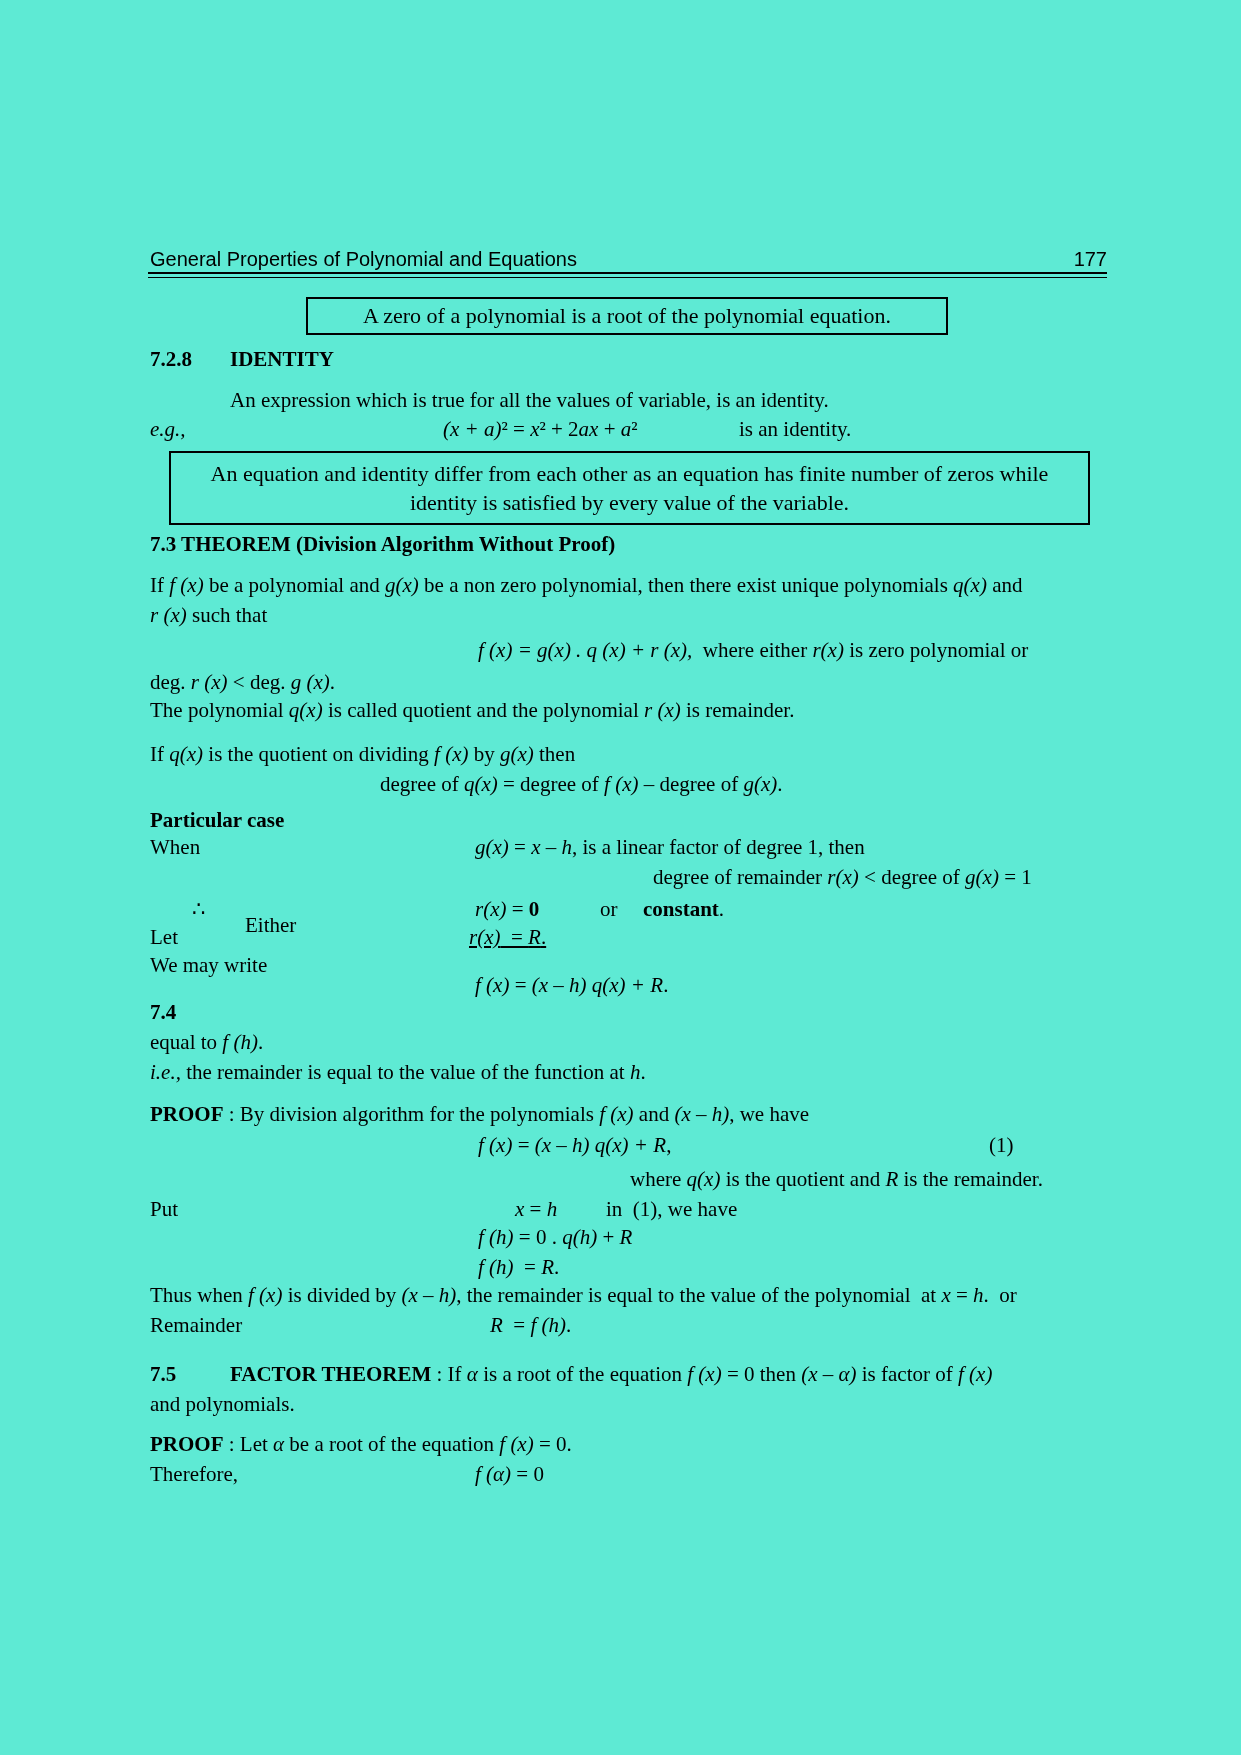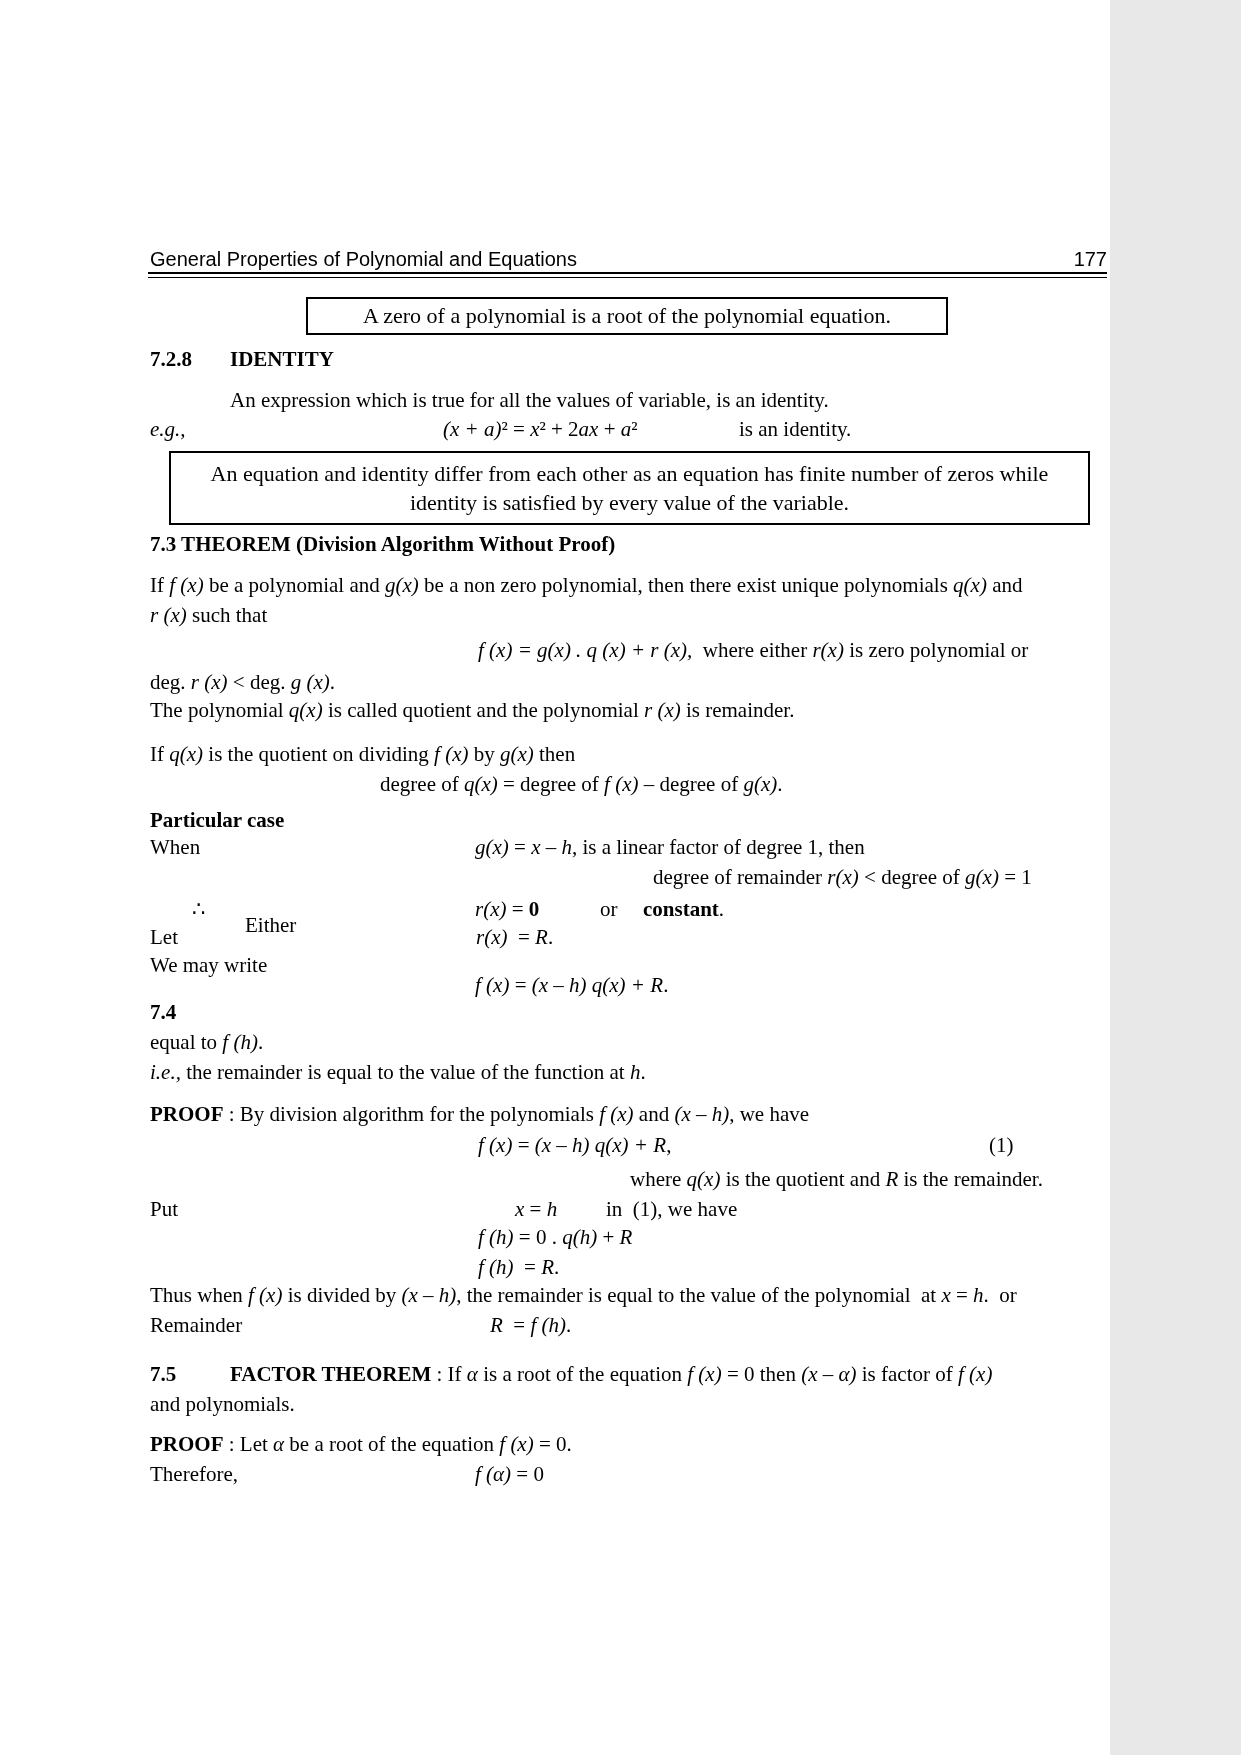--- a/index.html
+++ b/index.html
@@ -1,24 +1,23 @@
 <!DOCTYPE html>
 <html><head>
 <meta charset="utf-8">
 <style>
   html,body{margin:0;padding:0;background:#e8e8e8;}
   .page{
     position:relative;
-    width:1064px;height:1755px;
-    background:#ffffff;
+    width:1241px;height:1755px;
+    background:#5eead4;
     color:#000;
     font-family:"Liberation Serif","DejaVu Serif",serif;
     font-size:21px;
     overflow:hidden;
-    padding-left:46px;
   }
   .hdr{
     position:absolute;left:150px;top:248px;width:957px;
     display:flex;justify-content:space-between;align-items:baseline;
     font-family:"Liberation Sans","DejaVu Sans",sans-serif;
     font-size:20px;line-height:22px;
   }
   .hdr-rule{
     position:absolute;left:148px;top:272px;width:959px;height:3px;
     border-top:2px solid #000;border-bottom:1px solid #000;
@@ -79,21 +78,21 @@
   <div class="ln" style="top:863px">
       <span class="abs" style="left: 503px;"><span class="s-rm">degree of remainder </span><span class="s-it">r(x)</span><span class="s-rm"> &lt; degree of </span><span class="s-it">g(x)</span><span class="s-rm">  = 1</span></span>
     </div>
   <div class="ln" style="top:895px">
       <span class="abs" style="left: 42px;"><span class="s-rm">∴</span></span>
       <span class="abs" style="left: 95px; margin-top: 16px;"><span class="s-rm">Either</span></span>
       <span class="abs" style="left: 325px;"><span class="s-it">r(x)</span><span class="s-rm"> = </span><span class="s-b">0</span></span>
       <span class="abs" style="left: 450px;"><span class="s-rm">or</span></span>
       <span class="abs" style="left: 493px;"><span class="s-b">constant</span><span class="s-rm">.</span></span>
     </div>
-  <div class="ln" style="top:923px"><span><span class="s-rm">Let</span></span><span class="abs" style="left: 326px;"><span class="s-it">r(x)</span><span class="s-rm">&nbsp; = </span><span class="s-it">R</span><span class="s-rm">.</span></span></div>
+  <div class="ln" style="top:923px"><span><span class="s-rm">Let</span></span><span class="abs" style="left: 319px; text-decoration: underline;"><span class="s-it">r(x)</span><span class="s-rm">&nbsp; = </span><span class="s-it">R</span><span class="s-rm">.</span></span></div>
   <div class="ln" style="top:951px"><span><span class="s-rm">We may write</span></span><span class="abs" style="left: 325px; margin-top: 20px;"><span class="s-it">f (x)</span><span class="s-rm"> = </span><span class="s-it">(x – h) q(x) + R</span><span class="s-rm">.</span></span></div>
 
   <div class="ln" style="top:998px"><span><span class="s-b">7.4</span></span></div>
   <div class="ln" style="top:1028px"><span><span class="s-rm">equal to </span><span class="s-it">f (h)</span><span class="s-rm">.</span></span></div>
   <div class="ln" style="top:1058px"><span><span class="s-it">i.e.,</span><span class="s-rm"> the remainder is equal to the value of the function at </span><span class="s-it">h</span><span class="s-rm">.</span></span></div>
   <div class="ln" style="top:1100px"><span><span class="s-b">PROOF</span><span class="s-rm"> : By division algorithm for the polynomials </span><span class="s-it">f (x)</span><span class="s-rm"> and </span><span class="s-it">(x – h)</span><span class="s-rm">, we have</span></span></div>
   <div class="ln" style="top:1131px">
       <span class="abs" style="left: 328px;"><span class="s-it">f (x)</span><span class="s-rm"> = </span><span class="s-it">(x – h) q(x) + R</span><span class="s-rm">,</span></span>
       <span class="abs" style="left: 839px;"><span class="s-rm">(1)</span></span>
     </div>

